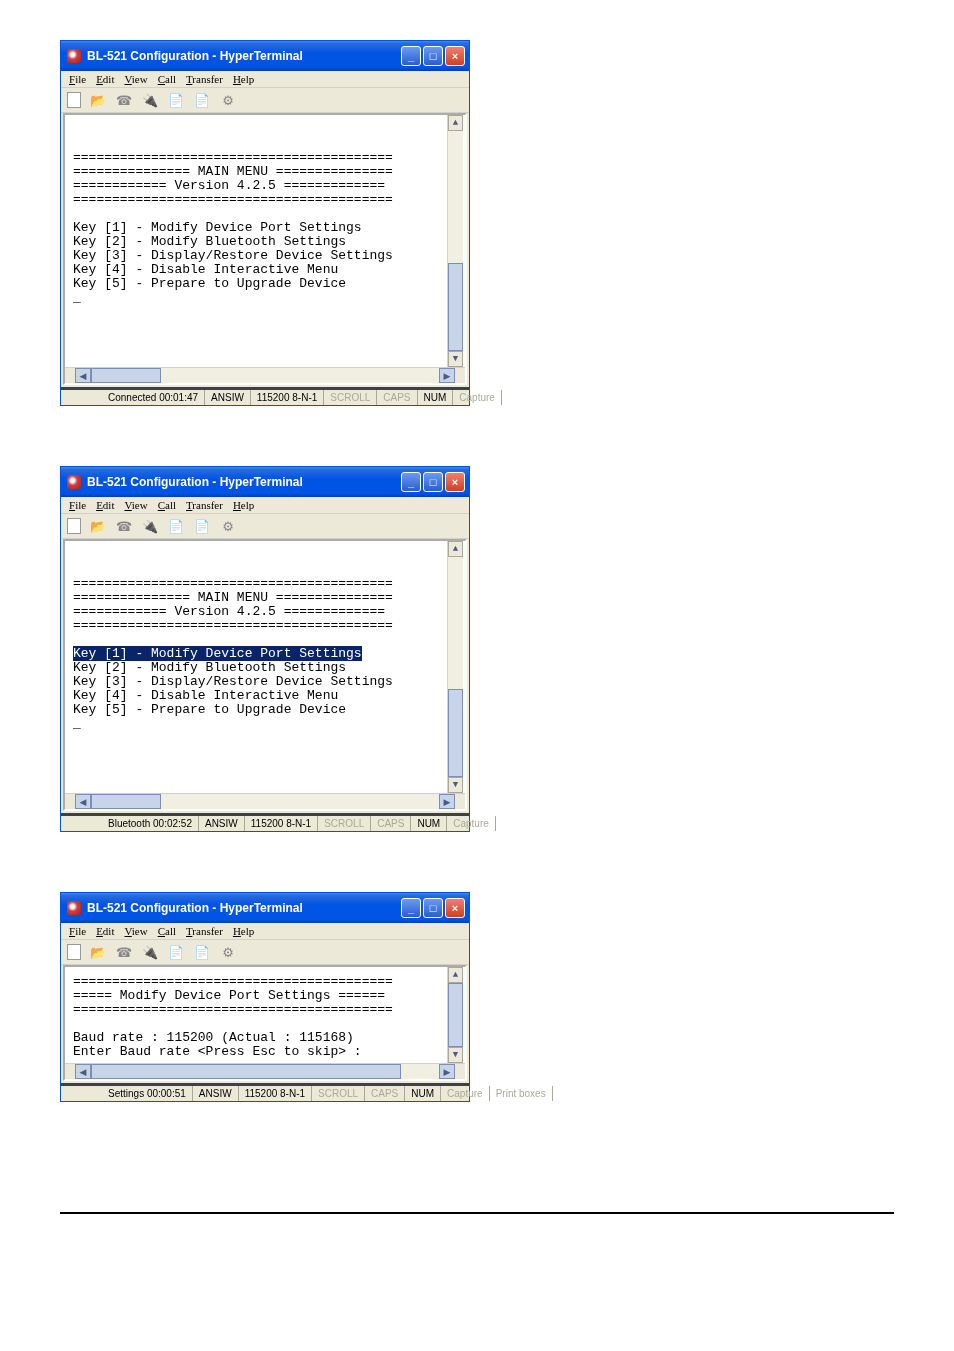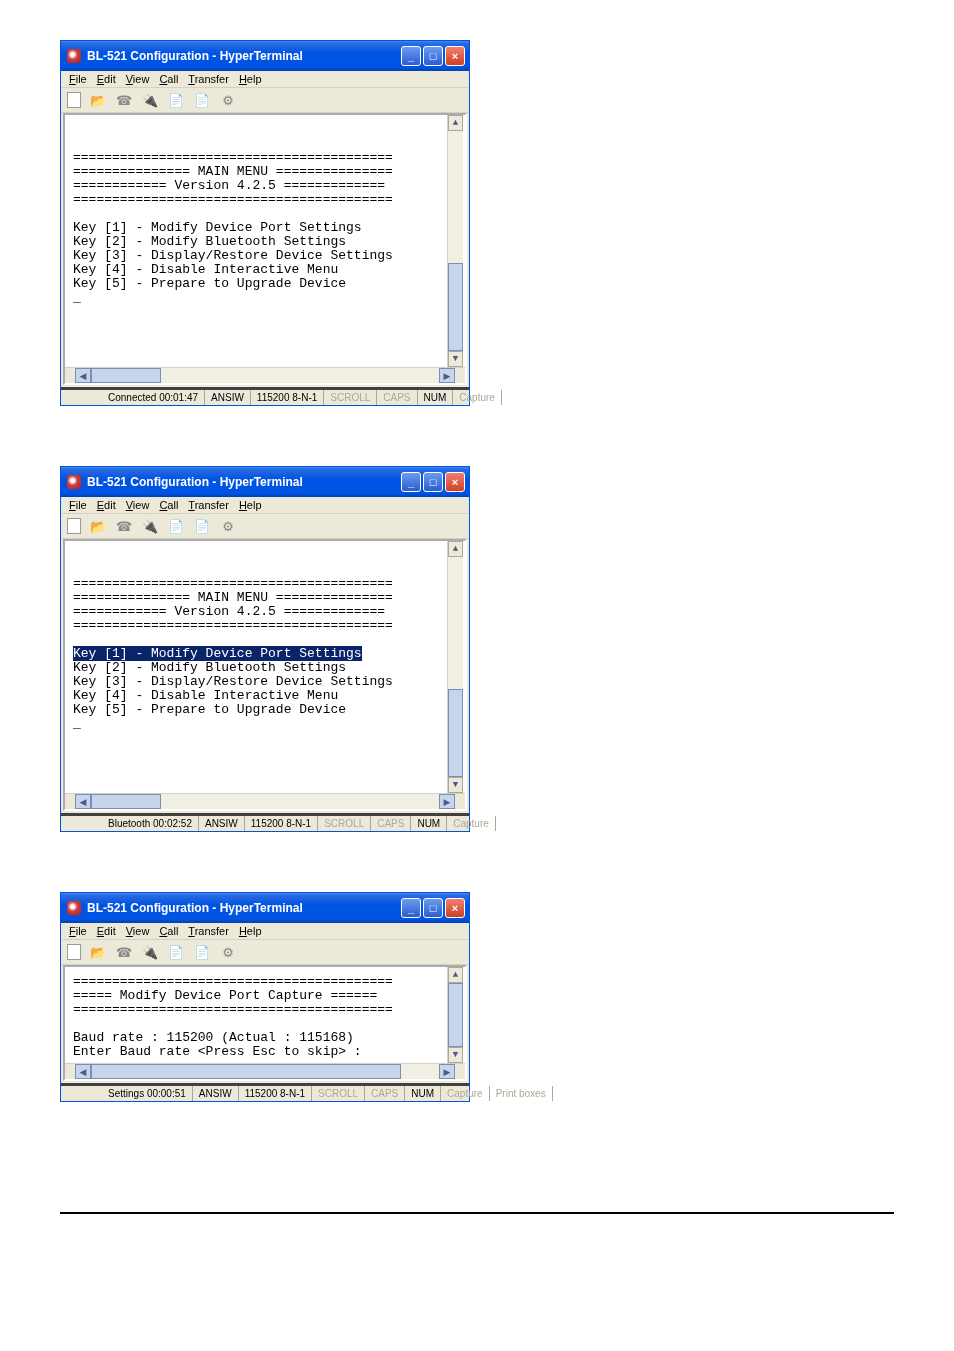--- a/index.html
+++ b/index.html
@@ -80,20 +80,21 @@
   .win-btn.close {
     background: linear-gradient(to bottom, #f08070, #d04020);
   }
   .menubar {
     background: #ece9d8;
     display: flex;
     gap: 10px;
     padding: 2px 8px;
     font-size: 11px;
     color: #000;
+    font-family: Liberation Serif, serif;
   }
   .menubar span u { text-decoration: underline; }
   .toolbar {
     background: #ece9d8;
     border-top: 1px solid #d4d0c8;
     border-bottom: 1px solid #d4d0c8;
     padding: 3px 6px;
     display: flex;
     gap: 8px;
     align-items: center;
@@ -369,21 +370,21 @@
           <div class="tb-btn tb-open">📂</div>
           <div class="tb-btn tb-call">☎</div>
           <div class="tb-btn tb-disc">🔌</div>
           <div class="tb-btn tb-send">📄</div>
           <div class="tb-btn tb-recv">📄</div>
           <div class="tb-btn tb-props">⚙</div>
         </div>
         <div class="term-wrap">
           <div class="terminal short">
             <pre><span>=========================================</span>
-<span>===== Modify Device Port Capture ======</span>
+<span>===== Modify Device Port Settings ======</span>
 <span>=========================================</span>
 <span></span>
 <span>Baud rate : 115200 (Actual : 115168)</span>
 <span>Enter Baud rate &lt;Press Esc to skip&gt; :</span>
 </pre>
             <div class="vscroll">
               <div class="arrow up">▲</div>
               <div class="track">
                 <div class="thumb" style="top:0;bottom:0;"></div>
               </div>

